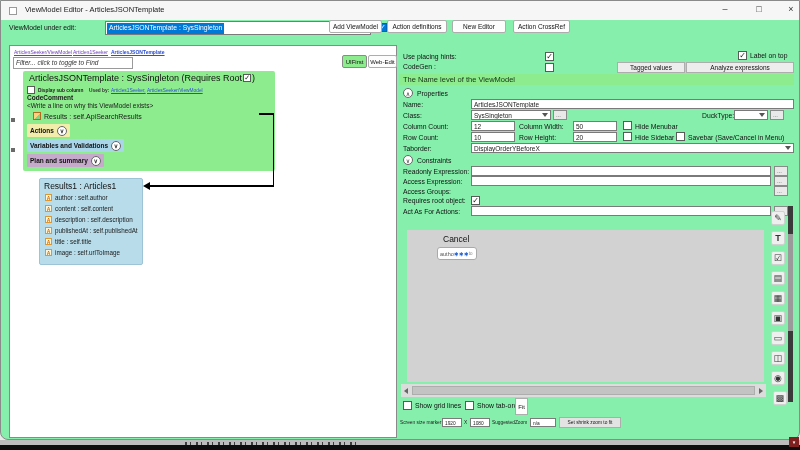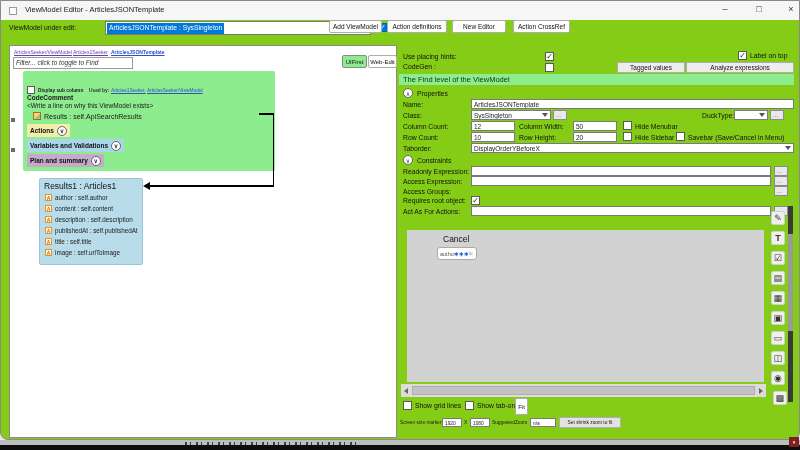--- a/index.html
+++ b/index.html
@@ -1,19 +1,19 @@
 <!DOCTYPE html>
 <html><head>
 <meta charset="utf-8">
 <style>
   * { margin:0; padding:0; box-sizing:border-box; }
   html,body { width:800px; height:450px; overflow:hidden; background:#e9e9e9;
     font-family:"Liberation Sans", sans-serif; color:#1a1a1a; -webkit-text-size-adjust:none; }
   .abs { position:absolute; }
-  .win { left:0; top:0; width:800px; height:440px; background:#84cc16;
+  .win { left:0; top:0; width:800px; height:440px; background:#86efac;
     border:1px solid #8a8a8a; border-radius:0 0 8px 8px; }
   .titlebar { left:0; top:0; width:798px; height:19px; background:#f6f6f6; }
   .appicon { left:8px; top:6px; width:8px; height:8px; border:1px solid #9a9a9a; background:#fff; }
   .title { left:24px; top:4px; font-size:7.5px; color:#222; white-space:nowrap; }
   .wctl { top:0; width:24px; height:18px; text-align:center; line-height:17px; font-size:9px; color:#333; }
   .lbl { font-size:6.8px; white-space:nowrap; color:#111; }
   .tiny { font-size:5.5px; white-space:nowrap; }
   .btn { border:1px solid #adadad; background:#fdfdfd; border-radius:2px; font-size:6.5px;
     display:flex; align-items:center; justify-content:center; white-space:nowrap; color:#111; }
   .tb { border:1px solid #7a7a7a; background:#fff; font-size:6.5px; line-height:8px;
@@ -77,20 +77,25 @@
 
   <div class="abs tb" style="left:12px; top:56px; width:120px; height:12px; border-color:#9a9a9a; font-style:italic; color:#333;">Filter... click to toggle to Find</div>
 
   <div class="abs btn" style="left:341px; top:54px; width:25px; height:13px; background:#8dec8d; border-color:#8a8a8a; font-size:6px;">UIFirst</div>
   <div class="abs btn" style="left:367px; top:54px; width:29px; height:13px; font-size:6px;">Web-Edit</div>
 
   <div class="abs grip" style="left:10px; top:117px;"></div>
   <div class="abs grip" style="left:10px; top:147px;"></div>
 
   <div class="abs" style="left:22px; top:70px; width:252px; height:100px; background:#8dec8d; border-radius:2px;">
+    <div class="abs" style="left:6px; top:2px; width:244px; font-size:9px; color:#111; white-space:nowrap; display:flex; align-items:center;">
+      <span>ArticlesJSONTemplate : SysSingleton  (Requires Root</span>
+      <span class="cb sm checked" style="margin:0 1px;"></span>
+      <span>)</span>
+    </div>
     <div class="cb sm abs" style="left:4px; top:15px;"></div>
     <div class="abs tiny" style="left:15px; top:17px; font-size:4.8px; font-weight:bold; color:#222;">Display sub column</div>
     <div class="abs tiny" style="left:66px; top:17px; font-size:4.8px; font-weight:bold; color:#333;">Used by:</div>
     <div class="abs tiny link" style="left:88px; top:17px; font-size:4.8px;">Articles1Seeker,</div>
     <div class="abs tiny link" style="left:124px; top:17px; font-size:4.8px;">ArticlesSeeker/ViewModel</div>
     <div class="abs" style="left:4px; top:23px; font-size:6.5px; font-weight:bold;">CodeComment</div>
     <div class="abs" style="left:4px; top:31px; font-size:6.5px;">&lt;Write a line on why this ViewModel exists&gt;</div>
     <div class="abs" style="left:10px; top:41px; display:flex; align-items:center; gap:3px;">
       <span style="width:8px; height:8px; background:#fff; border:1px solid #b36a1f; display:inline-block; background:linear-gradient(135deg,#ffd27f 50%,#7fd87f 50%);"></span>
       <span style="font-size:7px;">Results : self.ApiSearchResults</span>
@@ -144,21 +149,21 @@
 
   <div class="abs lbl" style="left:402px; top:52px;">Use placing hints:</div>
   <div class="abs cb checked" style="left:544px; top:51px;"></div>
   <div class="abs lbl" style="left:402px; top:62px;">CodeGen :</div>
   <div class="abs cb" style="left:544px; top:62px;"></div>
   <div class="abs cb checked" style="left:737px; top:50px;"></div>
   <div class="abs lbl" style="left:749px; top:51px;">Label on top</div>
   <div class="abs btn" style="left:616px; top:61px; width:68px; height:11px; border-radius:0; background:#ededed;">Tagged values</div>
   <div class="abs btn" style="left:685px; top:61px; width:108px; height:11px; border-radius:0; background:#ededed;">Analyze expressions</div>
 
-  <div class="abs" style="left:398px; top:73px; width:395px; height:11px; background:#8dec8d; font-size:7.5px; padding:1px 4px; color:#143314;">The Find level of the ViewModel</div>
+  <div class="abs" style="left:398px; top:73px; width:395px; height:11px; background:#8dec8d; font-size:7.5px; padding:1px 4px; color:#143314;">The Name level of the ViewModel</div>
 
   <div class="abs" style="left:402px; top:87px; display:flex; align-items:center; gap:4px;">
     <span class="dd up"></span>
     <span class="lbl">Properties</span>
   </div>
 
   <div class="abs lbl" style="left:402px; top:100px;">Name:</div>
   <div class="abs tb" style="left:470px; top:98px; width:323px; height:10px;">ArticlesJSONTemplate</div>
 
   <div class="abs lbl" style="left:402px; top:111px;">Class:</div>

